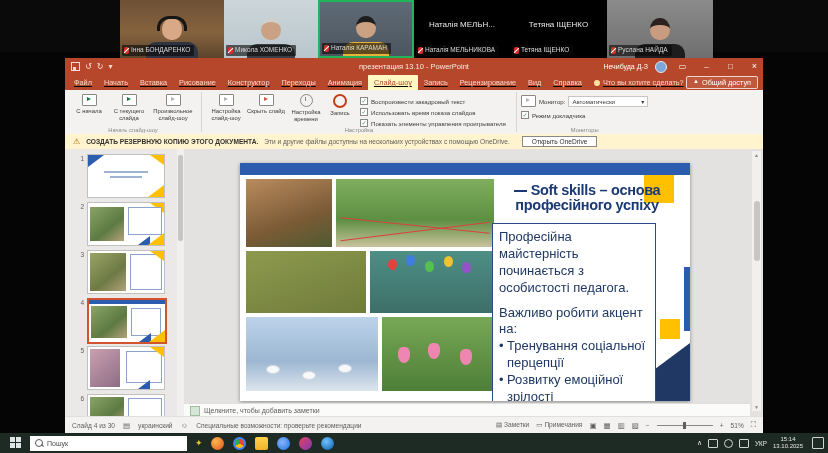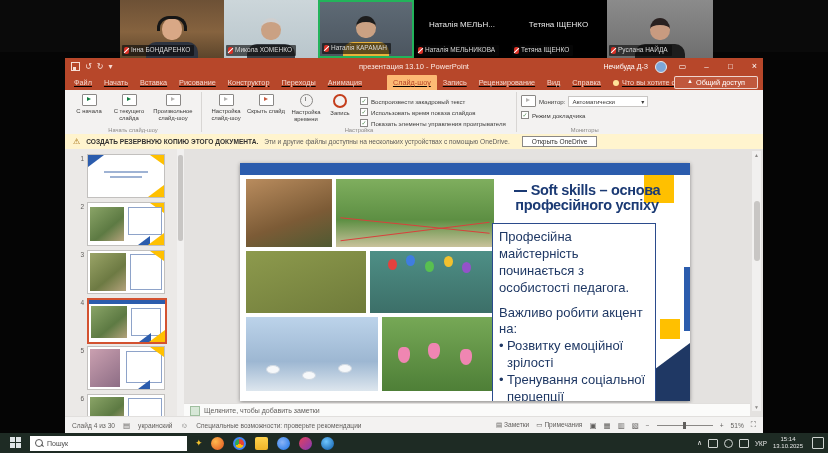--- a/index.html
+++ b/index.html
@@ -23,25 +23,25 @@
   .qat{display:flex;align-items:center;gap:5px;padding-left:6px;font-size:8px;color:#f7ddd5;}
   .saveic{width:7px;height:7px;border:1px solid #f7ddd5;position:relative;}
   .saveic::after{content:"";position:absolute;left:1px;bottom:0;width:3px;height:3px;background:#f7ddd5;}
   .tb-title{position:absolute;left:0;right:0;text-align:center;font-size:7.5px;color:#fbe9e3;pointer-events:none;}
   .tb-right{position:absolute;right:0;top:0;height:17px;display:flex;align-items:center;gap:7px;font-size:7px;}
   .avatar{width:10px;height:10px;border-radius:50%;background:#7da7d9;border:1px solid #e8e8e8;}
   .wc{width:17px;text-align:center;font-size:8px;line-height:17px;}
   .wc.close{font-size:9px;}
   .tabs{position:absolute;left:0;top:17px;right:0;height:15px;background:#b7472a;display:flex;align-items:stretch;padding-left:3px;text-decoration:underline;}
   .tab{color:#f3d5cc;font-size:7.3px;line-height:15px;padding:0 6px;white-space:nowrap;}
-  .tab.active{background:#fdba74;color:#b7472a;border-radius:1px 1px 0 0;margin-left:19px;}
+  .tab.active{background:#fef9c3;color:#b7472a;border-radius:1px 1px 0 0;}
   .tellme{display:flex;align-items:center;gap:3px;color:#f3d5cc;font-size:7.3px;padding-left:6px;white-space:nowrap;}
   .bulb{width:6px;height:6px;border-radius:50%;background:#ffe399;}
   .share{position:absolute;right:5px;top:1px;display:flex;align-items:flex-start;gap:3px;border:1px solid rgba(255,255,255,.75);
-         color:#fff;font-size:7.3px;padding:1px 12px;border-radius:2px;background:#c0583d;}
+         color:#fff;font-size:7.3px;padding:1px 6px;border-radius:2px;background:#c0583d;}
   .share .up{font-size:6px;}
   
   .ribbon{position:absolute;left:0;top:32px;right:0;height:44px;background:#f3f2f1;border-bottom:1px solid #d2d0ce;display:flex;}
   .grp{position:relative;display:flex;align-items:flex-start;padding:3px 4px 10px 4px;}
   .grp-label{position:absolute;left:0;right:0;bottom:1px;text-align:center;font-size:5.8px;color:#8a8886;white-space:nowrap;}
   .gdiv{width:1px;background:#d8d6d4;margin:2px 0;}
   .rbtn{width:40px;display:flex;flex-direction:column;align-items:center;gap:2px;padding-top:1px;}
   .rbtn .cap{font-size:5.9px;color:#3b3a39;text-align:center;line-height:1.15;}
   .mon{width:13px;height:10px;border:1px solid #8a8886;background:#fff;position:relative;border-radius:1px;}
   .mon::after{content:"";position:absolute;left:4px;top:2px;border-left:4px solid #107c41;border-top:2.5px solid transparent;border-bottom:2.5px solid transparent;}
@@ -409,22 +409,22 @@
         <div class="s-title">
           <div><span class="dash"></span><span>Soft skills – основа</span></div>
           <div>професійного успіху</div>
         </div>
 
         <div class="s-box">
           <div>Професійна майстерність починається  з особистості педагога.</div>
           <div class="gap"></div>
           <div>Важливо робити акцент на:</div>
           <ul>
+            <li>Тренування соціальної перцепції</li>
             <li>Розвитку емоційної зрілості</li>
-            <li>Тренування соціальної перцепції</li>
           </ul>
         </div>
       </div>
 
       <div class="vscroll">
         <span class="a up">▲</span>
         <span class="vthumb"></span>
         <span class="a dn">▼</span>
       </div>
 

